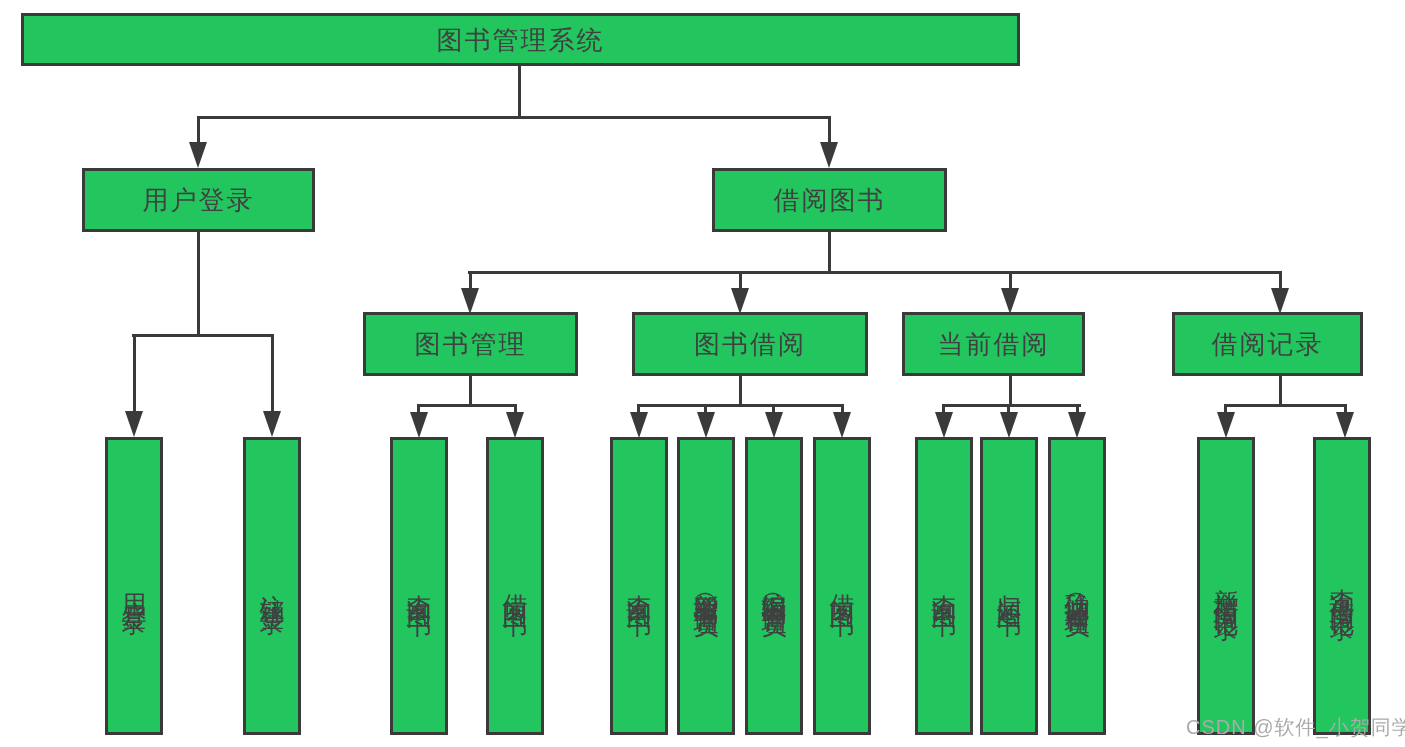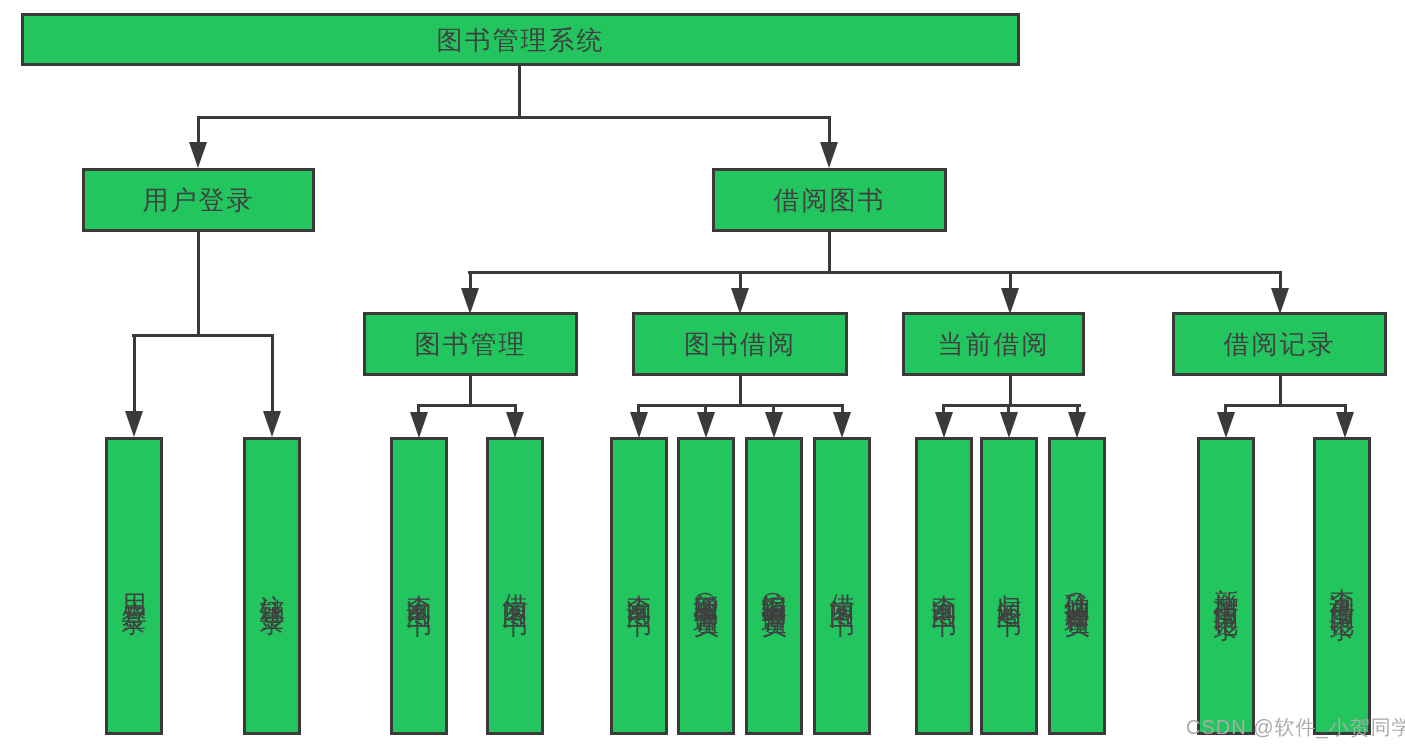--- a/index.html
+++ b/index.html
@@ -90,27 +90,27 @@
     <div class="tri" style="left:731px;top:288px;"></div>
     <div class="v-line" style="left:1009px;top:271px;height:20px;"></div>
     <div class="tri" style="left:1001px;top:288px;"></div>
     <div class="v-line" style="left:1279px;top:271px;height:20px;"></div>
     <div class="tri" style="left:1271px;top:288px;"></div>
   </div>
 
   <div class="node" style="left:363px;top:312px;width:215px;height:64px;">
     <span>图书管理</span>
   </div>
-  <div class="node" style="left:632px;top:312px;width:216px;height:64px;">
+  <div class="node" style="left:632px;top:312px;width:236px;height:64px;">
     <span>图书借阅</span>
   </div>
   <div class="node" style="left:902px;top:312px;width:183px;height:64px;">
     <span>当前借阅</span>
   </div>
-  <div class="node" style="left:1172px;top:312px;width:215px;height:64px;">
+  <div class="node" style="left:1172px;top:312px;width:191px;height:64px;">
     <span>借阅记录</span>
   </div>
 
   <div>
     <div class="v-line" style="left:469px;top:373px;height:34px;"></div>
     <div class="h-line" style="left:417px;top:404px;width:100px;"></div>
     <div class="v-line" style="left:417px;top:404px;height:12px;"></div>
     <div class="tri" style="left:410px;top:412px;"></div>
     <div class="v-line" style="left:514px;top:404px;height:12px;"></div>
     <div class="tri" style="left:506px;top:412px;"></div>

